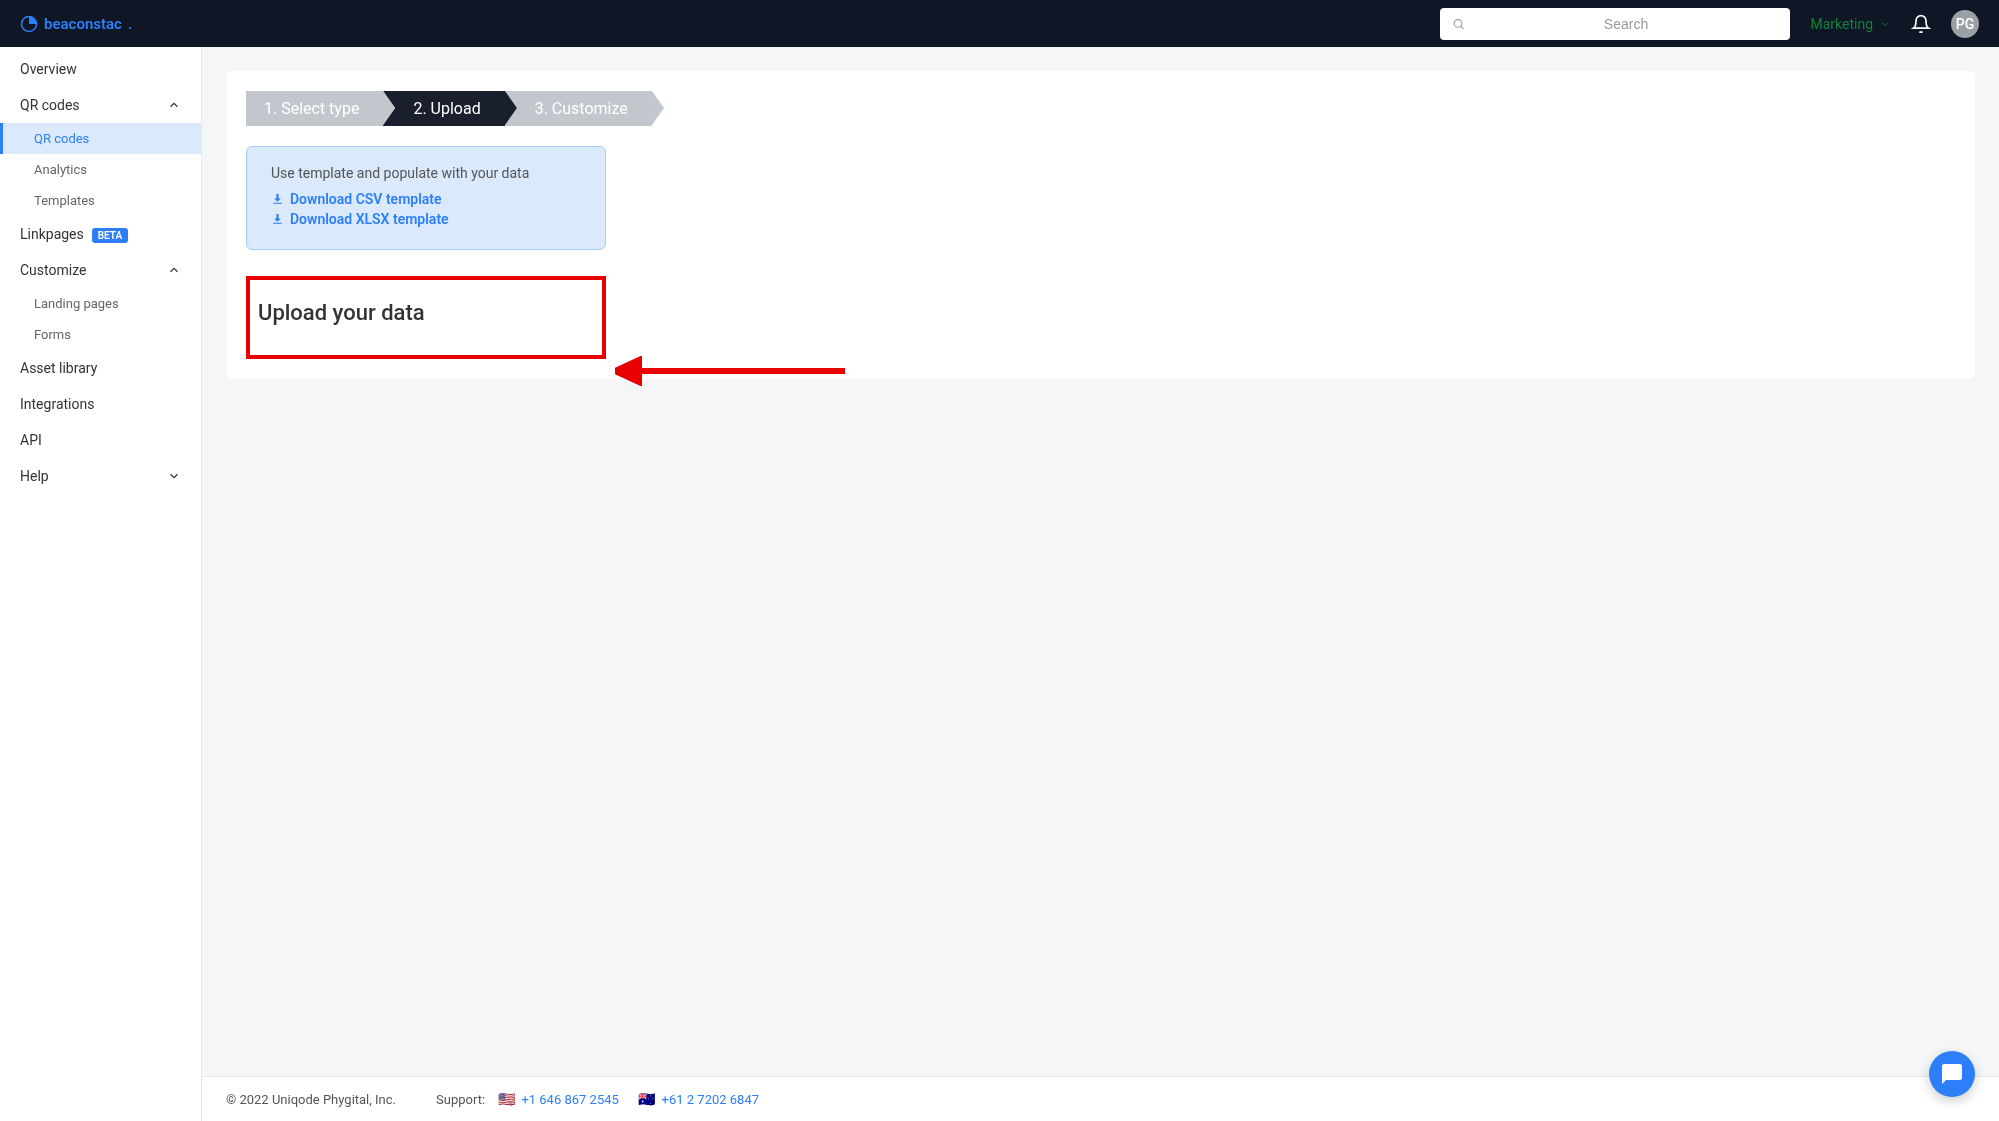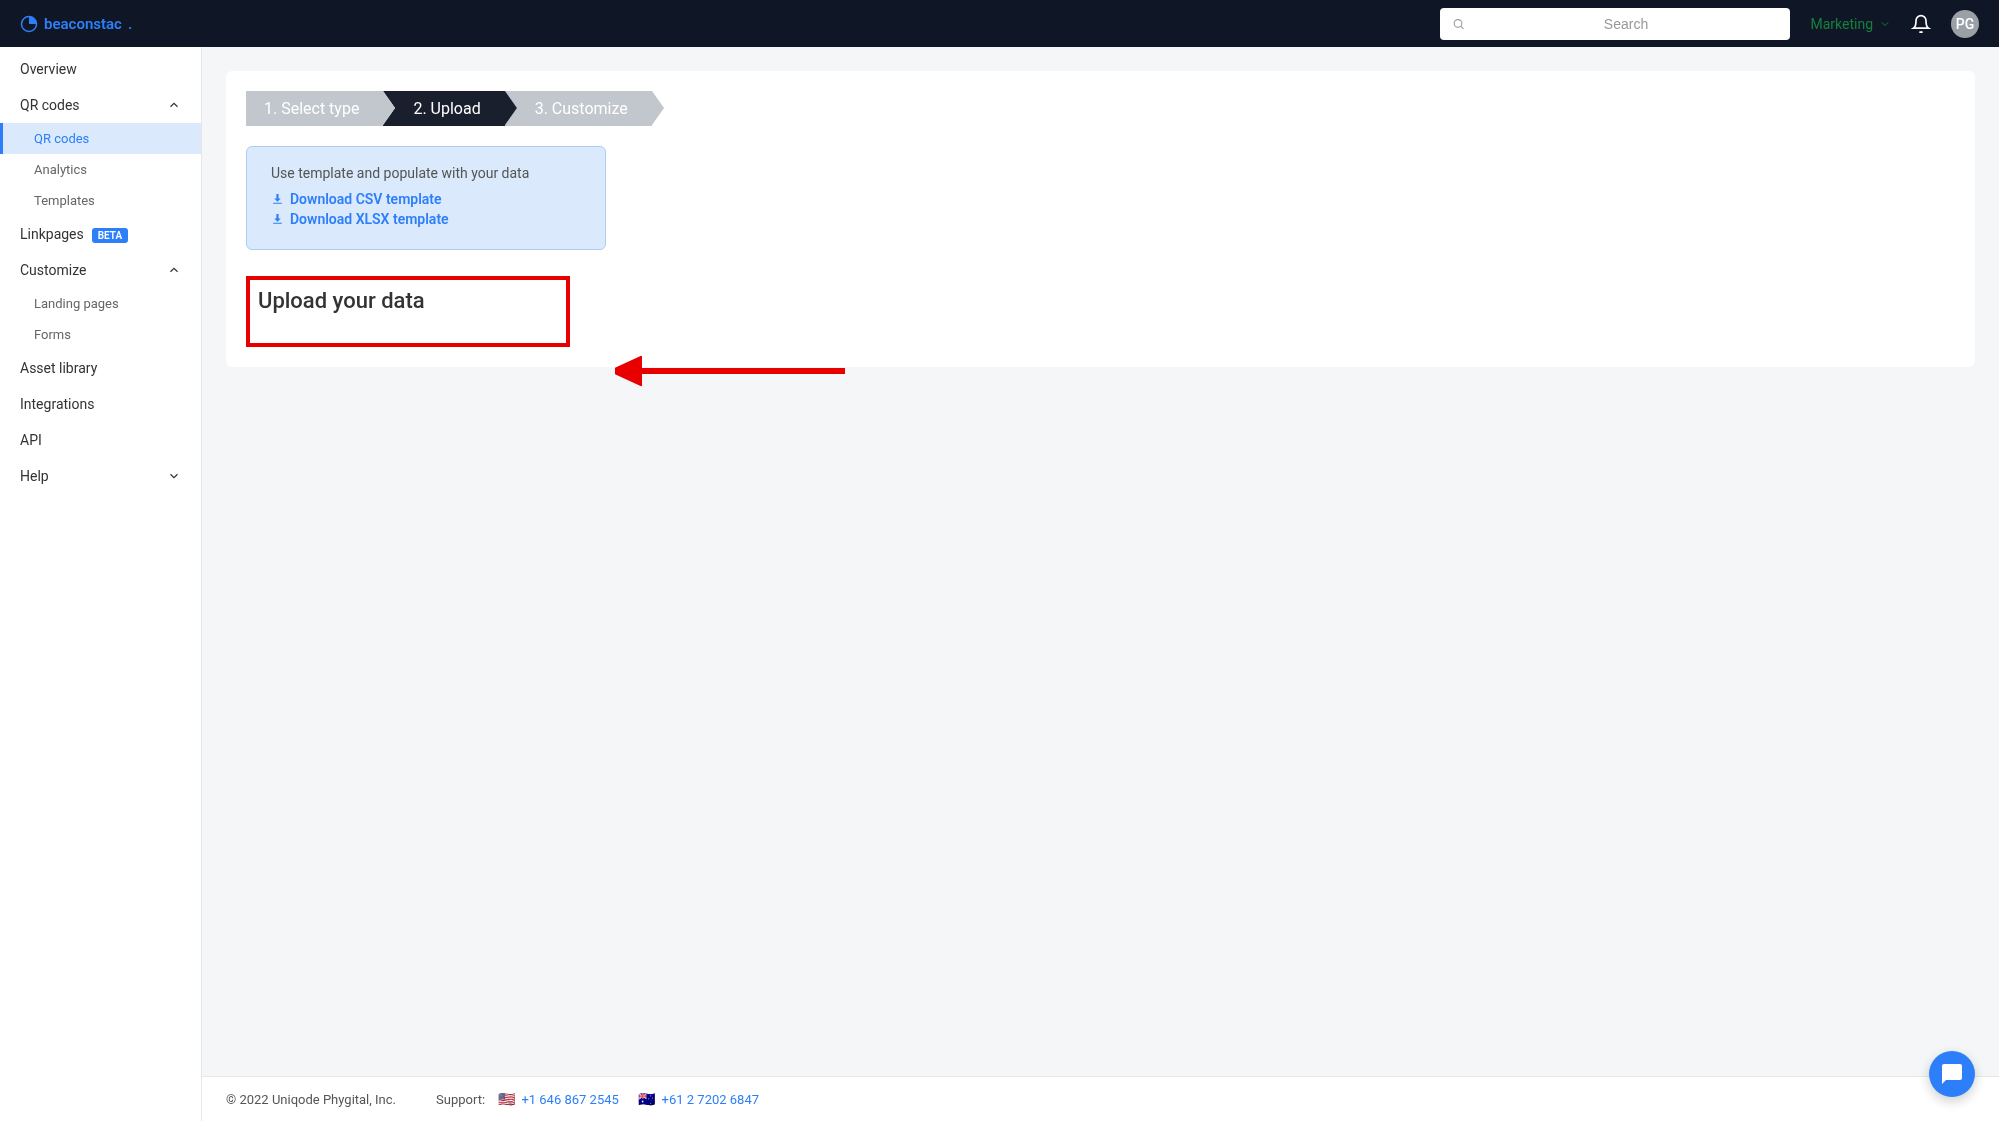--- a/index.html
+++ b/index.html
@@ -39,21 +39,21 @@
 .step::after { content: ""; position: absolute; right: -12px; top: 0; width: 0; height: 0; border-top: 17px solid transparent; border-bottom: 17px solid transparent; border-left: 12px solid #c1c7cd; z-index: 2; }
 .step.active::after { border-left-color: #1a1f2e; }
 .step::before { content: ""; position: absolute; left: 0; top: 0; width: 0; height: 0; border-top: 17px solid transparent; border-bottom: 17px solid transparent; border-left: 12px solid #fff; z-index: 1; }
 .step:first-child::before { display: none; }
 
 .section-title { font-size: 22px; color: #333; font-weight: 500; margin-bottom: 16px; }
 .template-box { background: #dae9fc; border: 1px solid #a8cdf7; border-radius: 6px; padding: 18px 24px; width: 360px; margin-bottom: 26px; }
 .template-text { color: #555; font-size: 14px; margin-bottom: 10px; }
 .dl-link { color: #2d7ff9; font-weight: 600; font-size: 14px; cursor: pointer; display: flex; align-items: center; gap: 6px; margin-bottom: 4px; }
 
-.upload-wrap { border: 4px solid #e80000; padding: 8px 8px 14px 8px; width: 324px; position: relative; }
+.upload-wrap { border: 4px solid #e80000; padding: 20px 8px 14px 8px; width: 360px; position: relative; }
 .upload-title { font-size: 22px; color: #333; font-weight: 500; margin-bottom: 16px; }
 .dropzone { border: 1px dashed #ccc; border-radius: 4px; background: #fafafa; height: 88px; display: flex; align-items: center; justify-content: center; color: #2d7ff9; font-size: 15px; cursor: pointer; }
 .arrow-annot { position: absolute; left: 365px; top: 76px; }
 .arrow-line { stroke: #e80000; stroke-width: 6; fill: #e80000; }
 
 
 .footer { background: #fff; border-top: 1px solid #e5e7eb; padding: 14px 24px; display: flex; align-items: center; gap: 40px; font-size: 13px; color: #555; }
 .footer-phone { color: #2d7ff9; cursor: pointer; display: inline-flex; align-items: center; gap: 6px; }
 .flag { font-size: 14px; }
 

